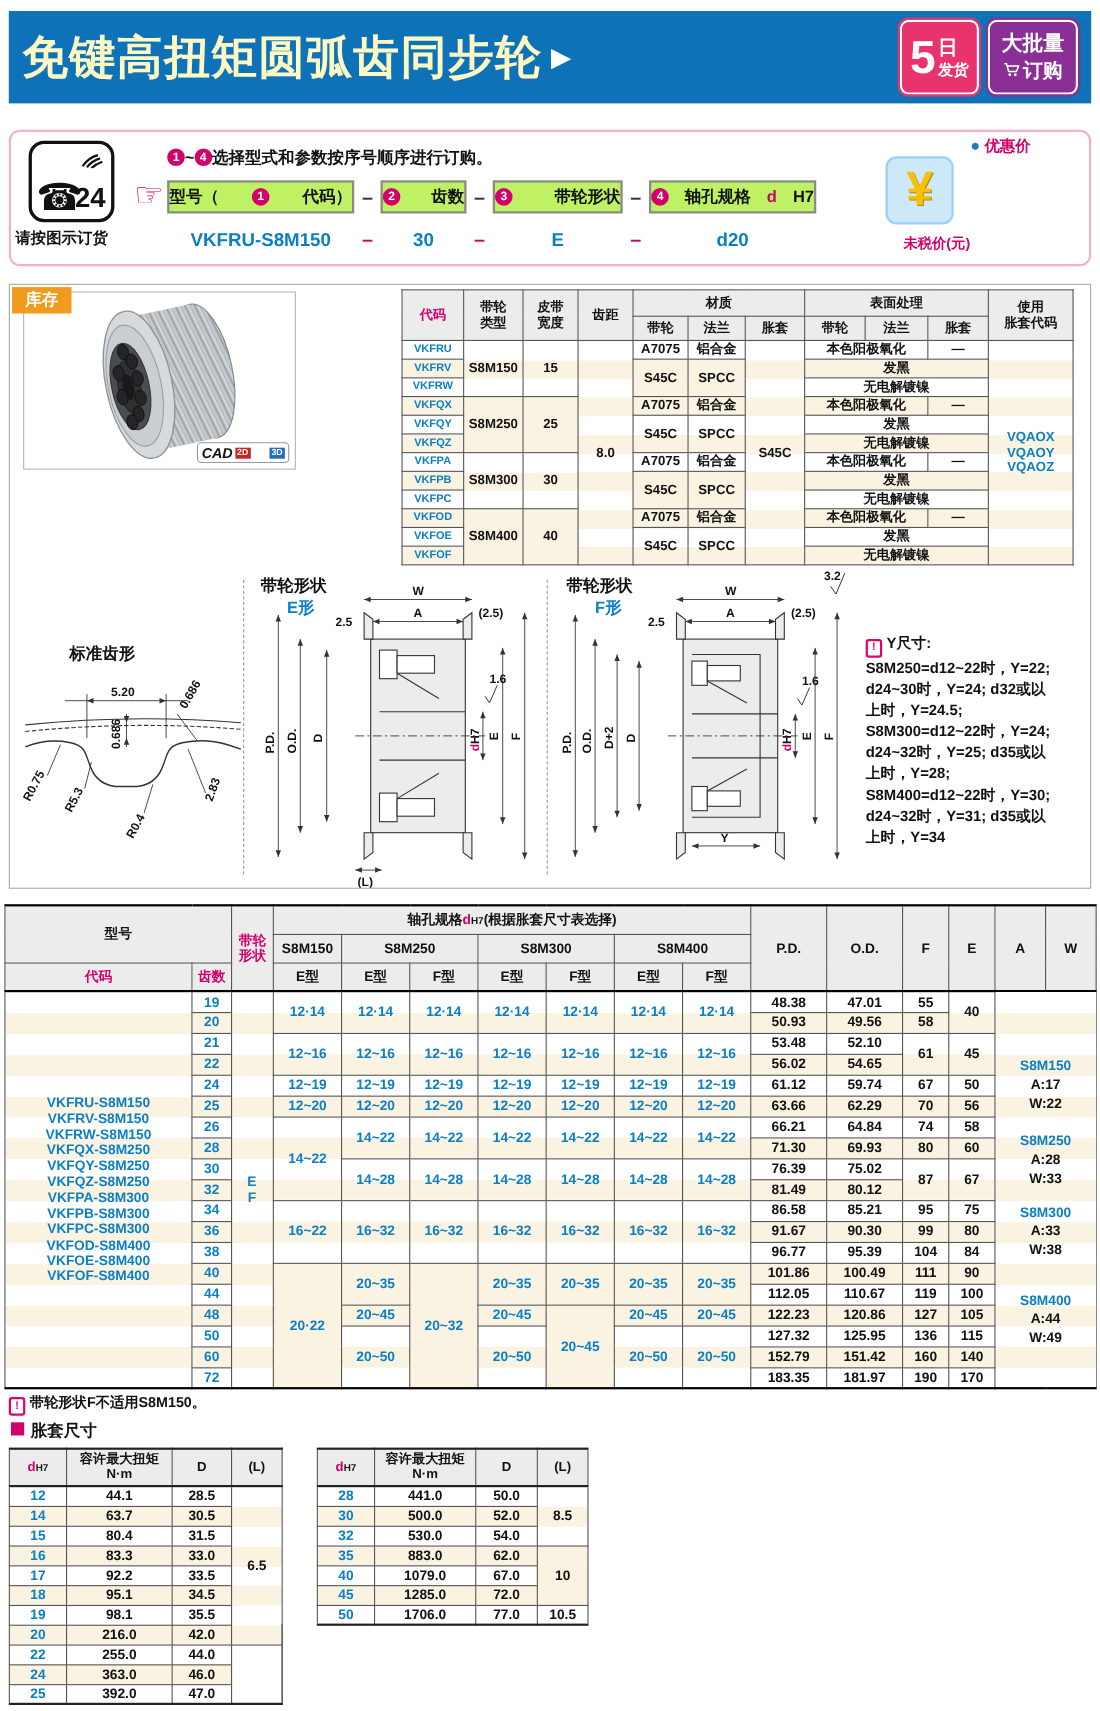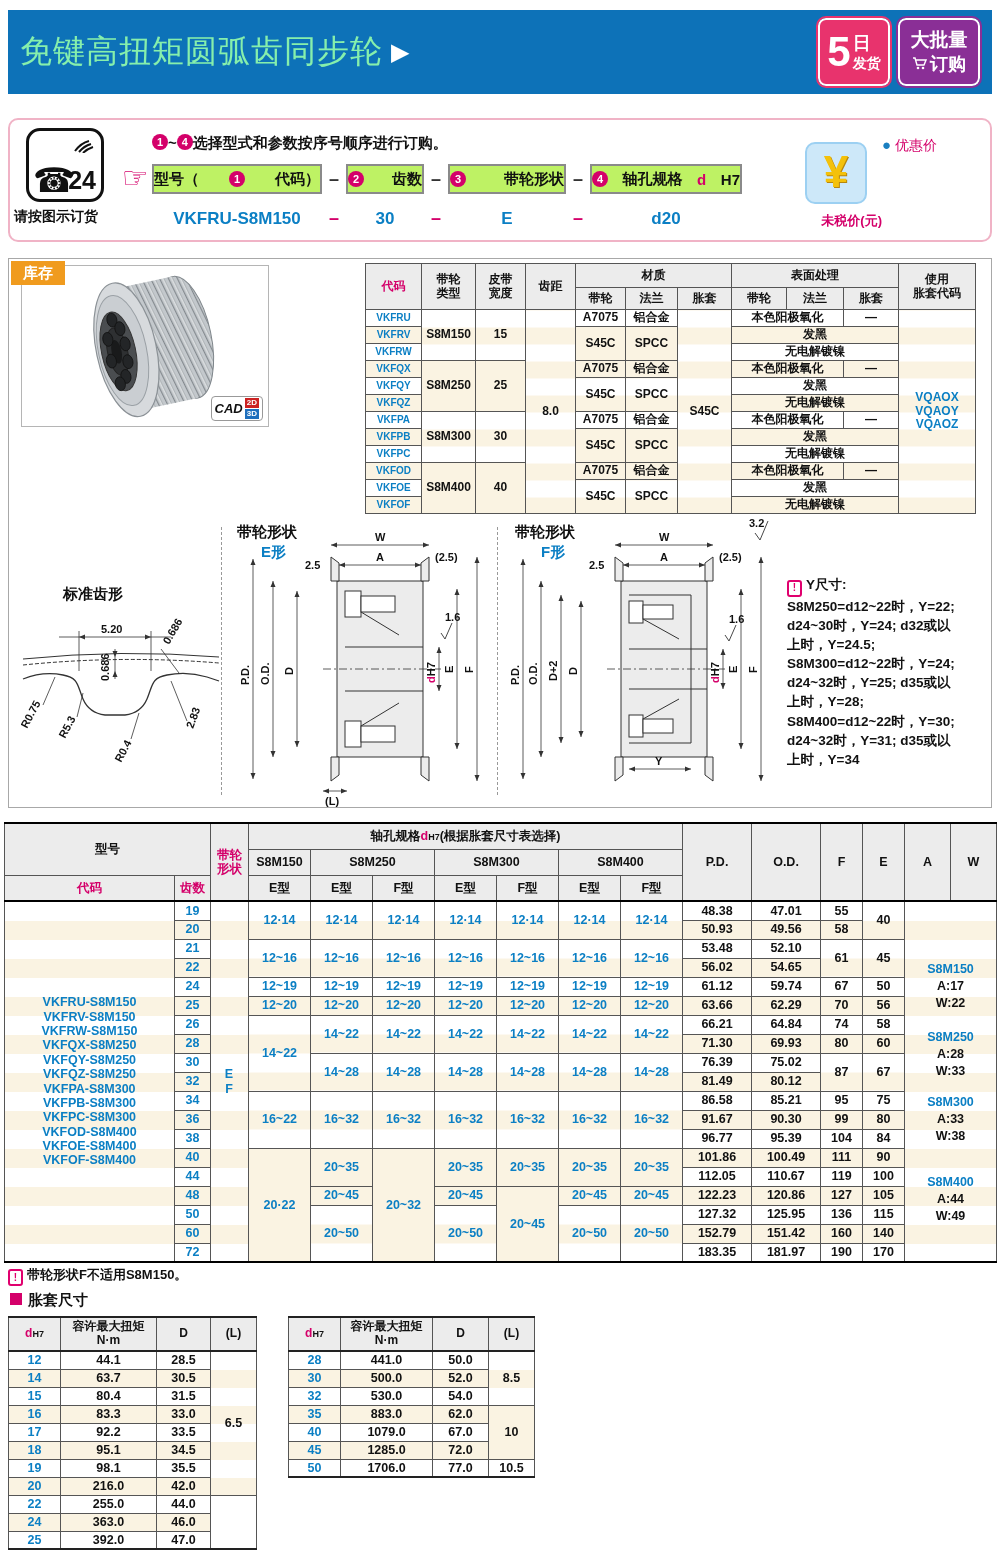--- a/index.html
+++ b/index.html
@@ -1,21 +1,21 @@
 <!DOCTYPE html>
 <html><head>
 <meta charset="utf-8">
 <style>
   html,body{margin:0;padding:0;background:#fff;}
   #page{position:relative;width:1000px;height:1555px;background:#fff;overflow:hidden;
         font-family:"Liberation Sans","DejaVu Sans",sans-serif;color:#111;}
   
   .banner{position:absolute;left:8px;top:10px;width:984px;height:84px;background:#0d72b8;
           display:flex;align-items:center;padding:0 12px;box-sizing:border-box;}
-  .banner .title{font-size:32px;font-weight:400;color:#86efac;letter-spacing:1px;white-space:nowrap;}
+  .banner .title{font-size:42px;font-weight:700;color:#fef9c3;letter-spacing:1px;white-space:nowrap;}
   .banner .arrow{color:#fff;font-size:24px;margin:0 8px;}
   .banner .tblock{color:#fff;line-height:1.25;}
   .banner .tblock .t1{font-size:23px;font-weight:700;}
   .banner .tblock .t2{font-size:16px;font-weight:700;}
   .badges{margin-left:auto;display:flex;gap:8px;}
   .badge5{width:72px;height:68px;background:#e8336d;border:2px solid #fff;outline:2px solid #e8336d;
           border-radius:8px;color:#fff;display:flex;align-items:center;justify-content:center;box-sizing:border-box;}
   .badge5 .big{font-size:42px;font-weight:700;line-height:1;}
   .badge5 .col{display:flex;flex-direction:column;margin-left:2px;}
   .badge5 .mid{font-size:18px;font-weight:700;}
@@ -40,35 +40,35 @@
   .obox{border:2px solid #8a8a8a;height:30px;display:flex;align-items:center;justify-content:space-between;
         font-size:15px;font-weight:700;box-sizing:border-box;gap:2px;background:#bef264;}
   .odash{width:24px;text-align:center;font-size:18px;font-weight:700;color:#333;}
   .osample{position:absolute;left:142px;top:88px;display:flex;align-items:center;}
   .osample .val{color:#0b7fc4;font-size:17px;font-weight:700;text-align:center;}
   .osample .odash{color:#d4006a;}
   .yen{position:absolute;left:795px;top:22px;width:62px;height:62px;background:#cde8f9;border:2px solid #9cd0f2;
        border-radius:10px;box-sizing:border-box;text-align:center;line-height:56px;
        font-size:44px;font-weight:700;color:#f4c10a;text-shadow:1px 1px 0 #b8860b;}
   .notax{position:absolute;left:782px;top:92px;width:90px;text-align:right;color:#d4006a;font-size:13px;font-weight:700;}
-  .pricehead{position:absolute;left:872px;top:16px;font-size:14px;font-weight:400;color:#d4006a;}
+  .pricehead{position:absolute;left:872px;top:4px;font-size:14px;font-weight:700;color:#d4006a;}
   .pricehead .dot{color:#1a7fc0;font-size:15px;}
   .pricetbl{position:absolute;left:868px;top:38px;}
   .pricetbl table{border-collapse:collapse;}
   .pricetbl td{border:1px solid #444;font-size:12px;font-weight:700;text-align:center;height:20px;padding:0 3px;}
   .pricetbl tr:first-child td{border-top:2px solid #444;}
   
   .spec{position:absolute;left:8px;top:258px;width:984px;height:550px;border:1px solid #a8a8a8;background:#fff;box-sizing:border-box;}
   .stock{position:absolute;left:2px;top:2px;width:54px;height:24px;background:#f09b1e;color:#fff;
          font-weight:700;font-size:15px;line-height:24px;text-align:center;z-index:3;}
   .photobox{position:absolute;left:12px;top:6px;width:246px;height:160px;border:1px solid #b5b5b5;background:#fff;}
   .cadbadge{position:absolute;right:5px;bottom:5px;display:flex;align-items:center;border:1px solid #999;
             border-radius:4px;background:#fff;padding:1px 3px;gap:2px;}
   .cadbadge .cad{font-size:13px;font-weight:700;font-style:italic;}
-  .cadbadge .dd{display:flex;flex-direction:column;gap:1px;}
+  .cadbadge .dd{display:flex;flex-direction:row;gap:17px;}
   .cadbadge .d2{background:#cc2222;color:#fff;font-size:8px;font-weight:700;padding:0 2px;line-height:10px;}
   .cadbadge .d3{background:#1f6fbd;color:#fff;font-size:8px;font-weight:700;padding:0 2px;line-height:10px;}
   .vsep{position:absolute;border-left:1px dashed #999;}
   .ynote{position:absolute;left:778px;top:316px;width:200px;font-size:13.5px;font-weight:700;line-height:1.42;}
   .noteicon{display:inline-flex;width:11px;height:13px;border:2px solid #e0006e;border-radius:3px;color:#e0006e;
             font-size:10px;font-weight:700;align-items:center;justify-content:center;margin-right:4px;vertical-align:-2px;}
   
   table.data{border-collapse:collapse;table-layout:fixed;background:#fff;}
   table.data td,table.data th{border:1px solid #555;text-align:center;vertical-align:middle;padding:0;
       font-size:12px;font-weight:700;line-height:1.15;overflow:hidden;}

